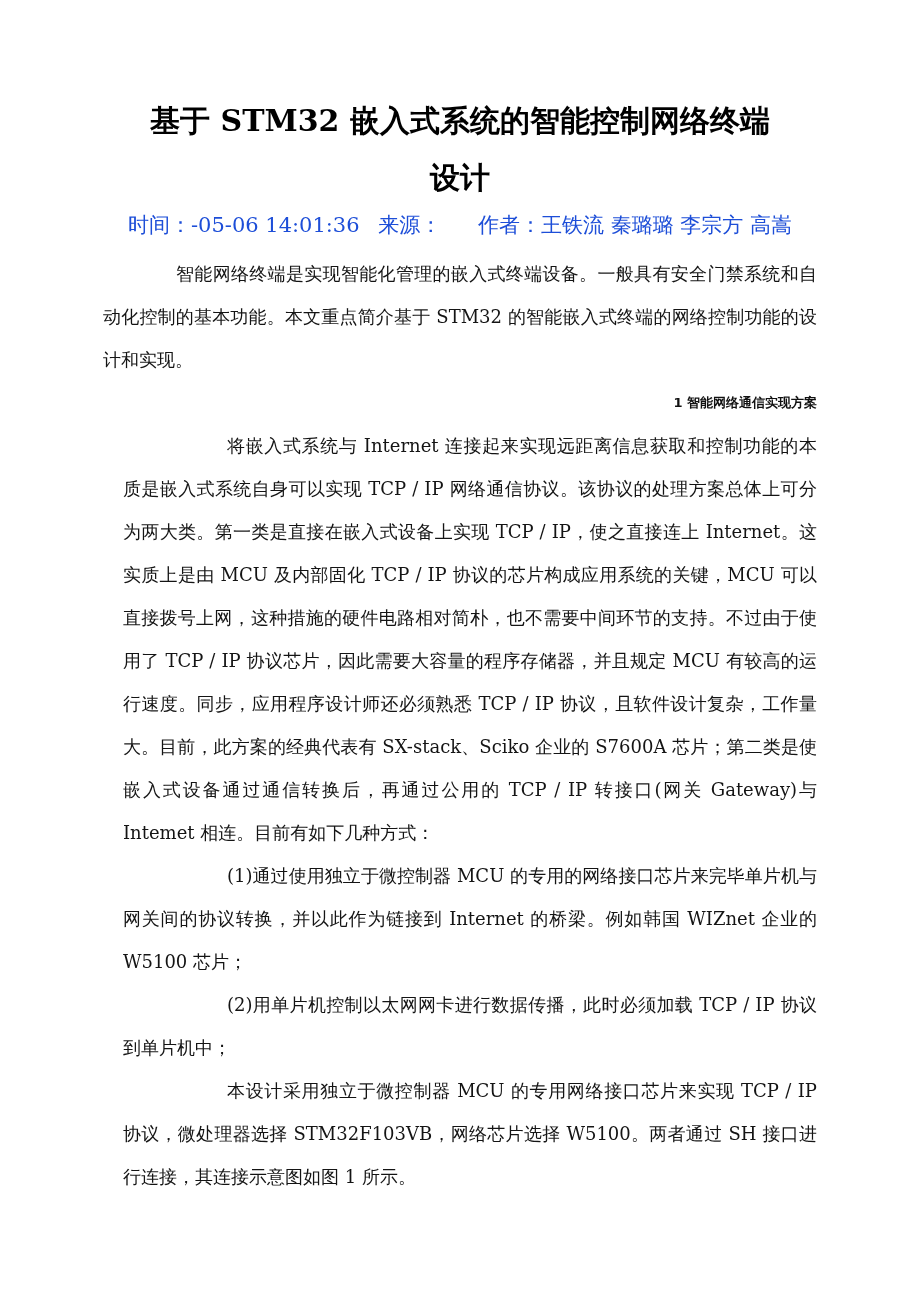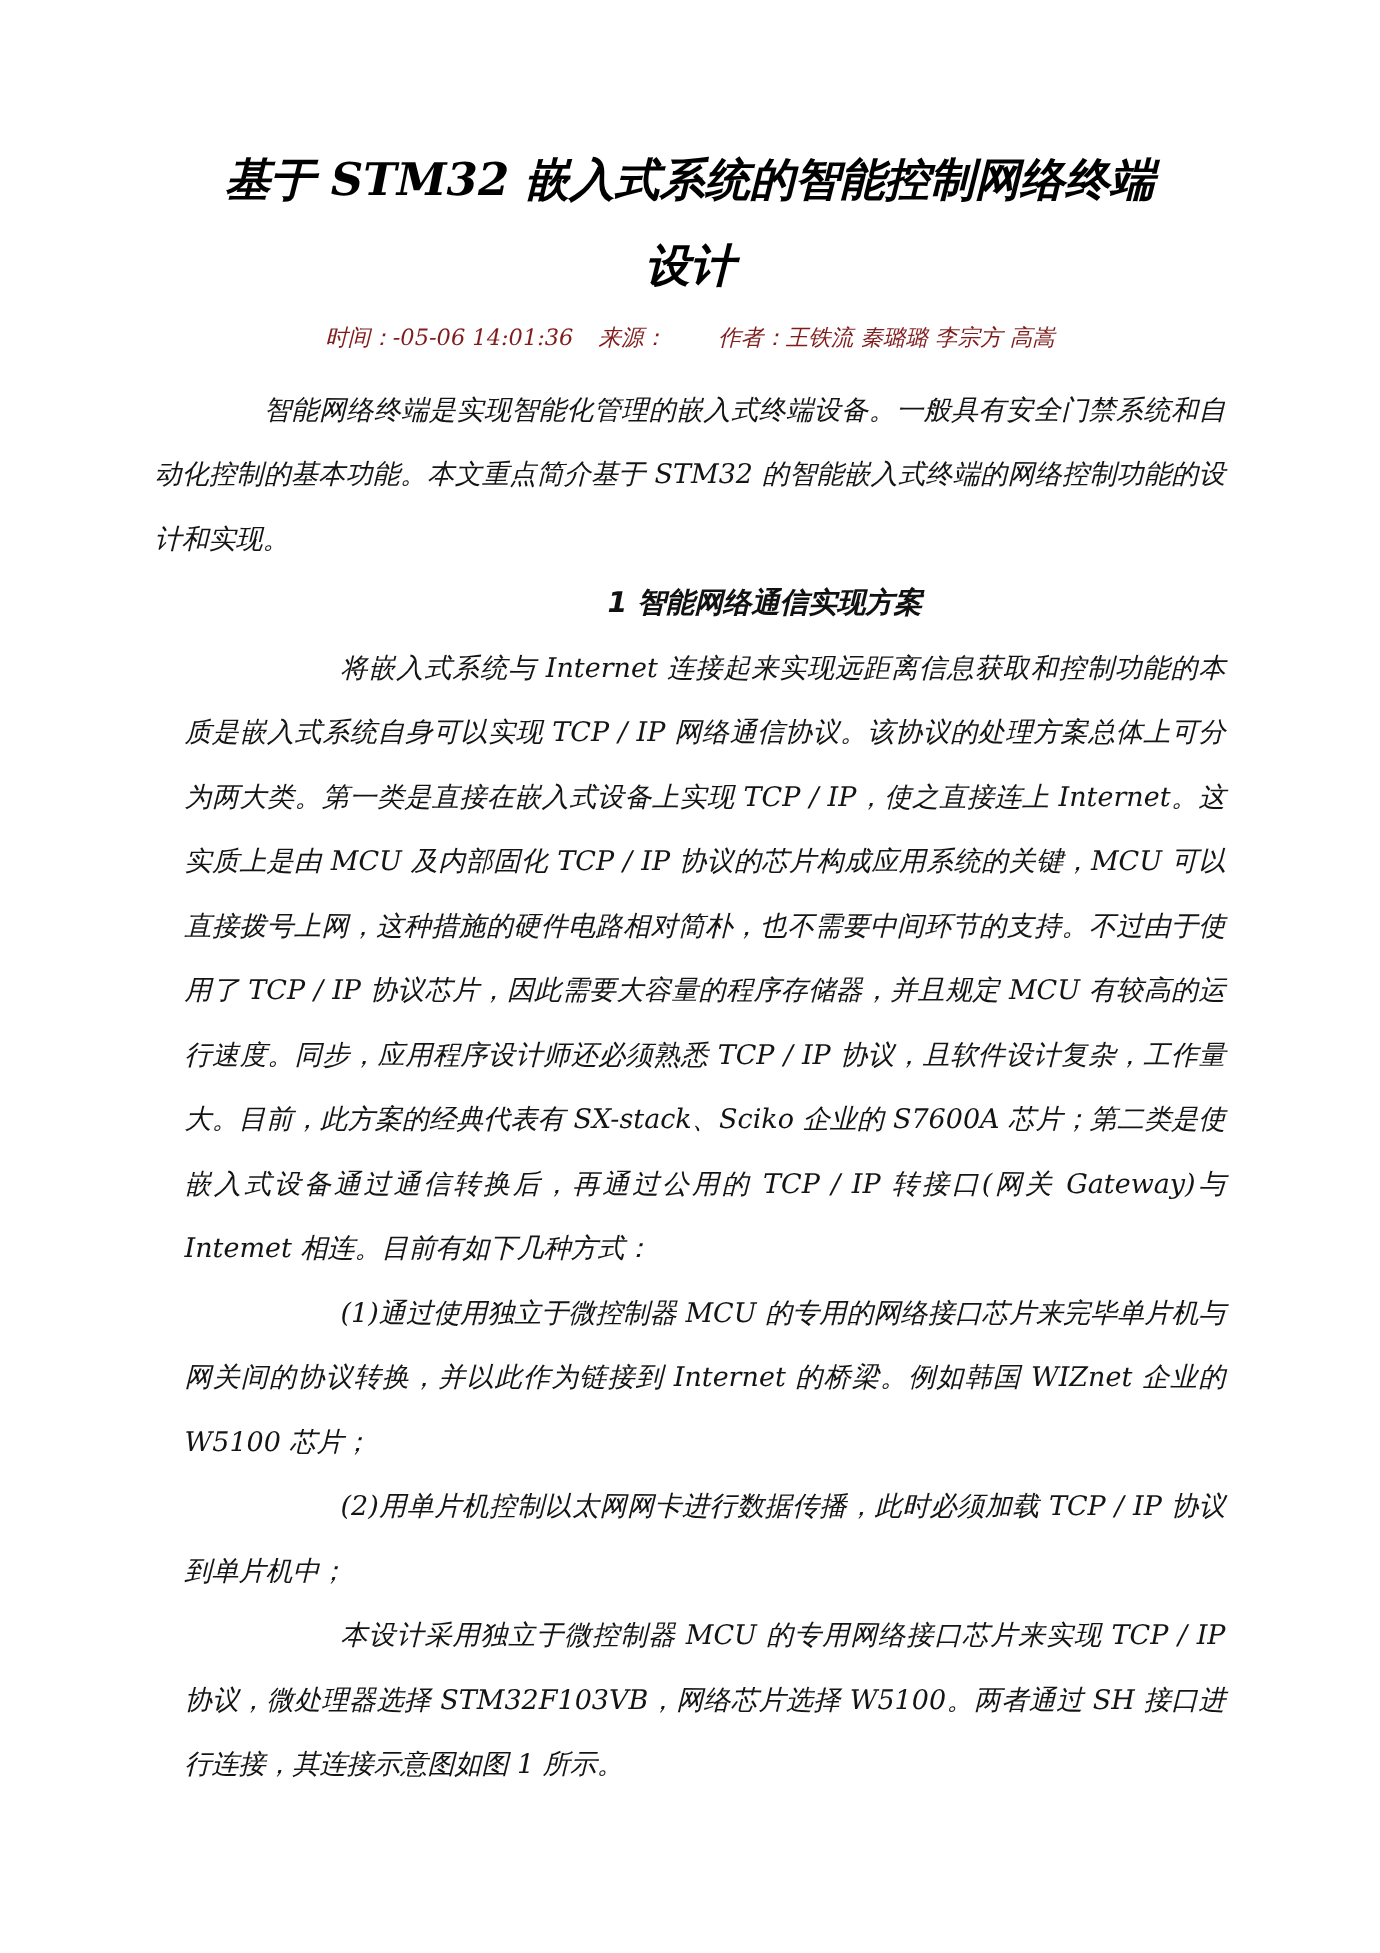--- a/index.html
+++ b/index.html
@@ -7,38 +7,37 @@
     padding: 0;
     background: #ffffff;
   }
   .page {
     width: 920px;
     min-height: 1302px;
     background: #ffffff;
     box-sizing: border-box;
     padding: 92px 103px 24px 103px;
     font-family: "DejaVu Serif", serif;
-    font-style: italic;
   }
   .doc-title {
     width: 632px;
     margin: 0 auto;
     font-family: "DejaVu Serif", serif;
     font-weight: bold;
     font-size: 30px;
     line-height: 57px;
     text-align: center;
     color: #000000;
   }
   .meta {
     margin-top: 8px;
     text-align: center;
-    font-size: 15px;
+    font-size: 21px;
     line-height: 22px;
-    color: #7f1d1d;
+    color: #1d4ed8;
     font-family: "DejaVu Serif", serif;
   }
   .meta .gap-sm { margin-left: 12px; }
   .meta .gap-lg { margin-left: 30px; }
   .article-body {
     margin-top: 16px;
     font-size: 18px;
     line-height: 43px;
     color: #141414;
     text-align: justify;
@@ -47,25 +46,25 @@
     margin: 0;
     padding: 0;
   }
   .indent-a { text-indent: 73px; }
   .indent-b { text-indent: 104px; margin-left: 20px; }
   .section-heading {
     margin: 0;
     padding: 0;
     font-family: "DejaVu Sans", sans-serif;
     font-weight: bold;
-    font-size: 19px;
+    font-size: 13px;
     line-height: 43px;
     text-indent: 100px;
     color: #111111;
-    text-align: center;
+    text-align: right;
   }
   .run-small { font-size: 18px; }
 </style>
 </head>
 <body>
 
 <div class="page">
 
   <h1 class="doc-title">基于 STM32 嵌入式系统的智能控制网络终端设计</h1>
 

